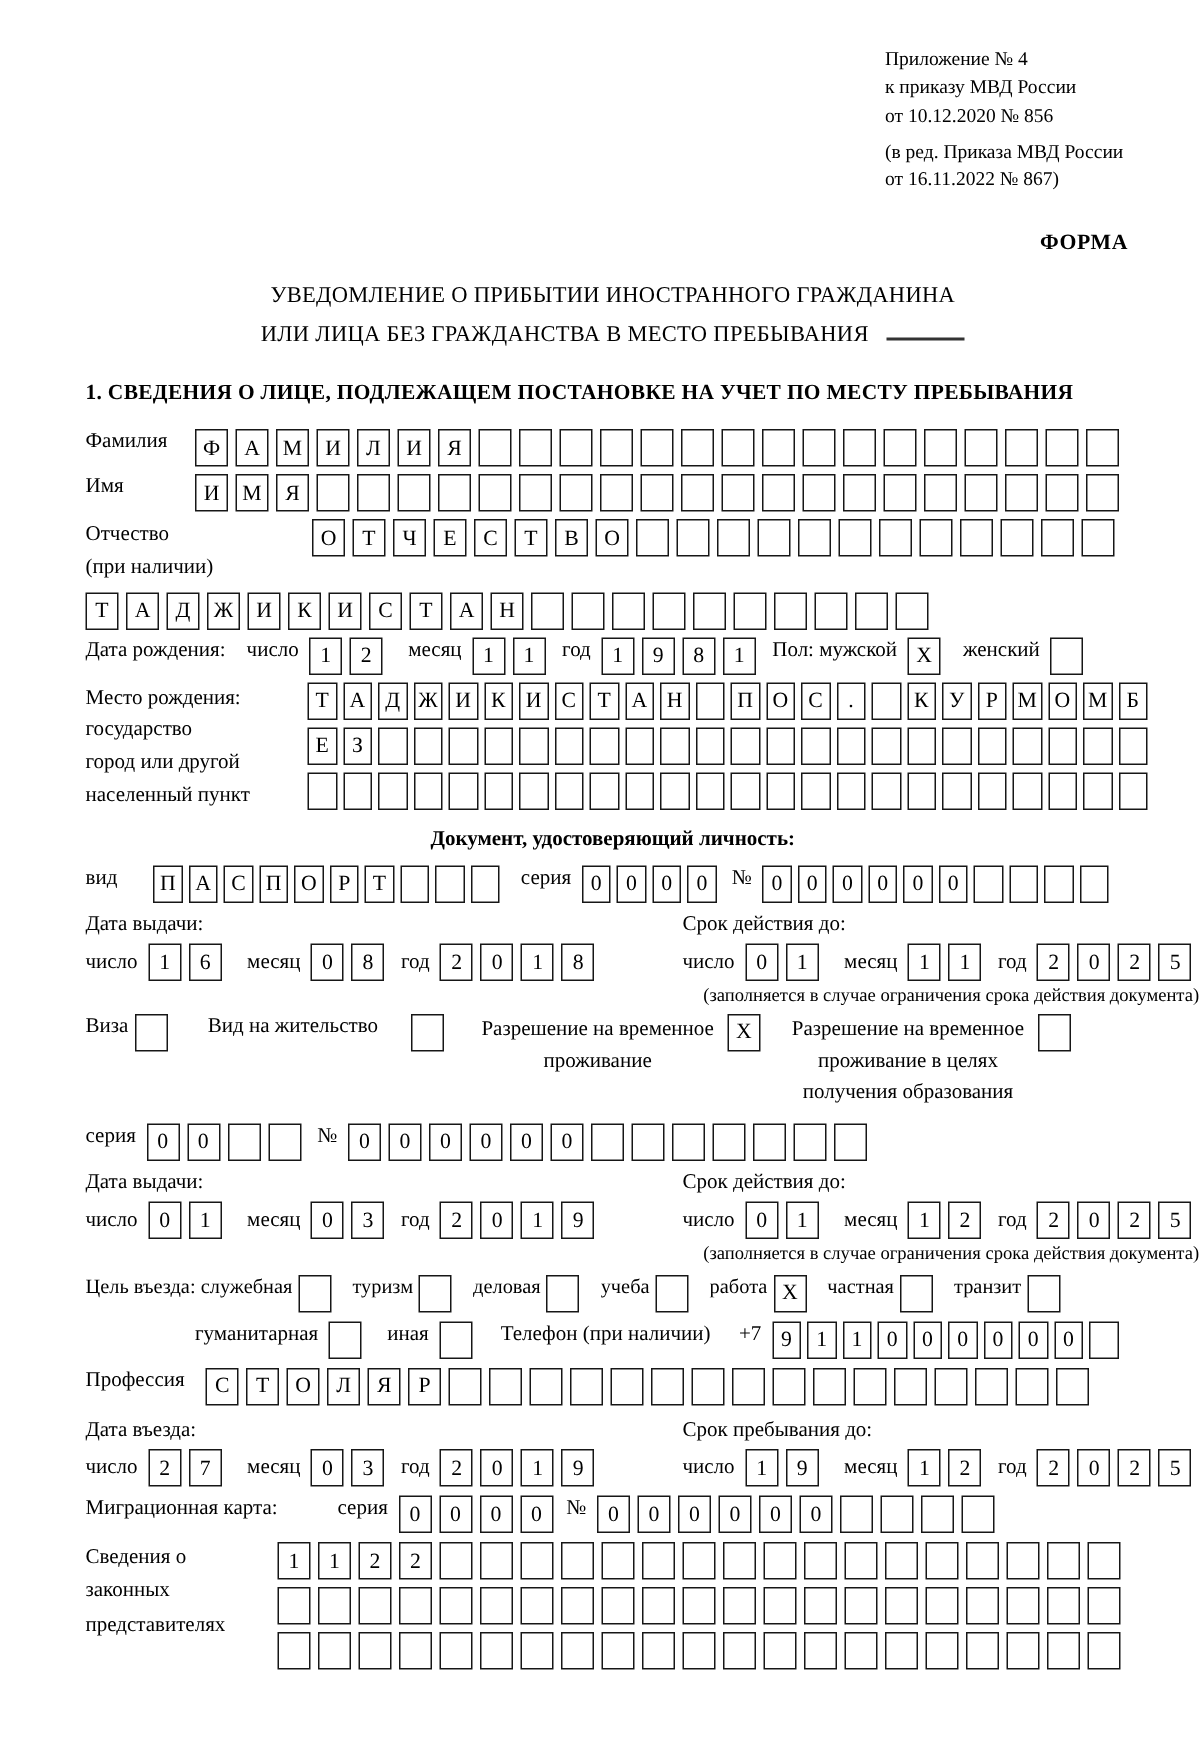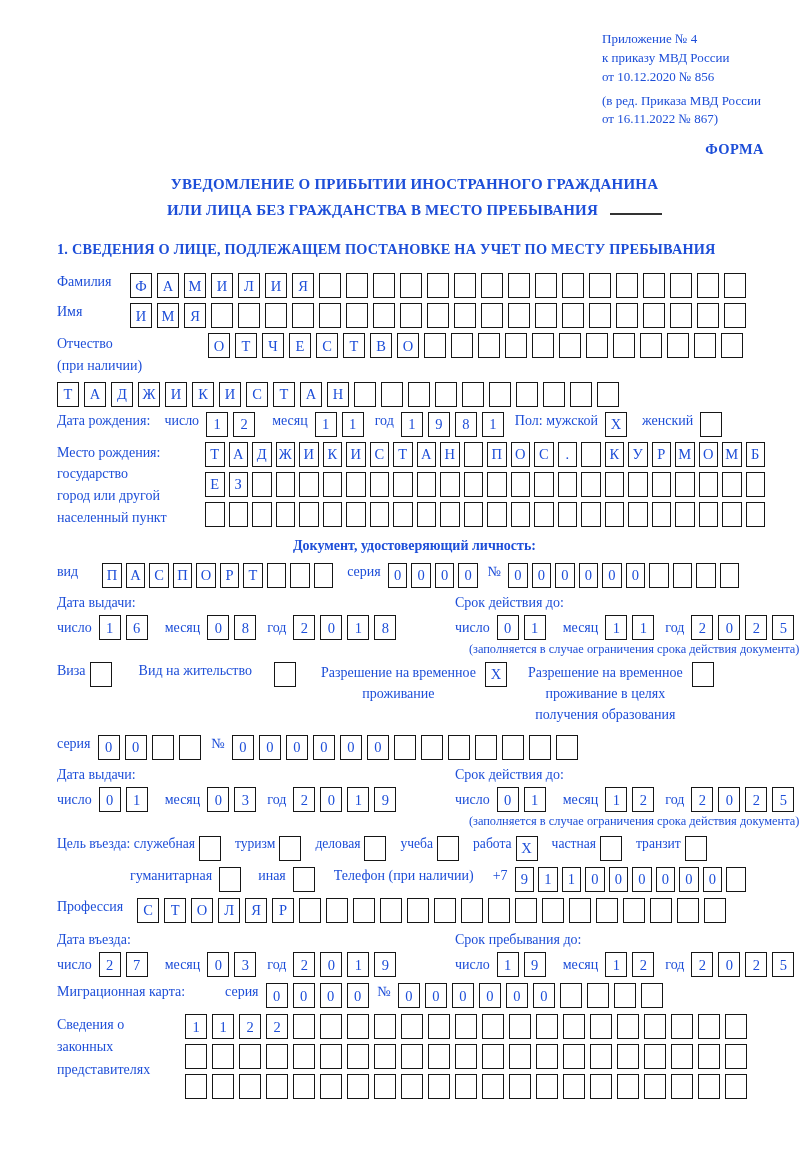--- a/index.html
+++ b/index.html
@@ -1,22 +1,22 @@
 <!DOCTYPE html>
 <html><head>
 <meta charset="utf-8">
 <style>
   html,body{margin:0;padding:0;background:#fff;}
   .page{position:relative;width:800px;height:1163px;box-sizing:border-box;
-        padding:30px 28px 0 57px;overflow:hidden;color:#1d4ed8;
+        padding:30px 40px 0 57px;overflow:hidden;color:#000000;
         font-family:"Liberation Serif","DejaVu Serif",serif;font-size:14px;line-height:1.25;}
   .topmeta{margin-left:auto;width:170px;font-size:13px;line-height:1.45;}
   .amend{margin-top:5px;}
-  .forma{text-align:right;font-weight:bold;font-size:14.5px;margin-top:11px;margin-right:8px;letter-spacing:.4px;}
-  .title{text-align:center;font-weight:bold;font-size:15px;margin-top:14px;line-height:1.7;letter-spacing:.2px;}
+  .forma{text-align:right;font-weight:bold;font-size:14.5px;margin-top:24px;margin-right:8px;letter-spacing:.4px;}
+  .title{text-align:center;font-weight:normal;font-size:15px;margin-top:14px;line-height:1.7;letter-spacing:.2px;}
   .uline{display:inline-block;width:52px;border-bottom:2.5px solid #333;margin-left:12px;}
   .sect{font-weight:bold;font-size:14.3px;margin-top:18px;margin-bottom:14px;letter-spacing:.2px;}
   .row{display:flex;align-items:flex-start;margin-bottom:5px;}
   .rowc{display:flex;align-items:flex-start;margin-bottom:5px;}
   .lbl{flex:none;}
   .cells{display:inline-flex;flex:none;}
   .cell{width:22px;height:25px;flex:none;box-sizing:border-box;border:1.6px solid #161616;
         display:inline-flex;align-items:center;justify-content:center;margin-right:5px;
         font-size:14.5px;background:#fff;}
   .sm .cell{width:19.5px;margin-right:4px;}

